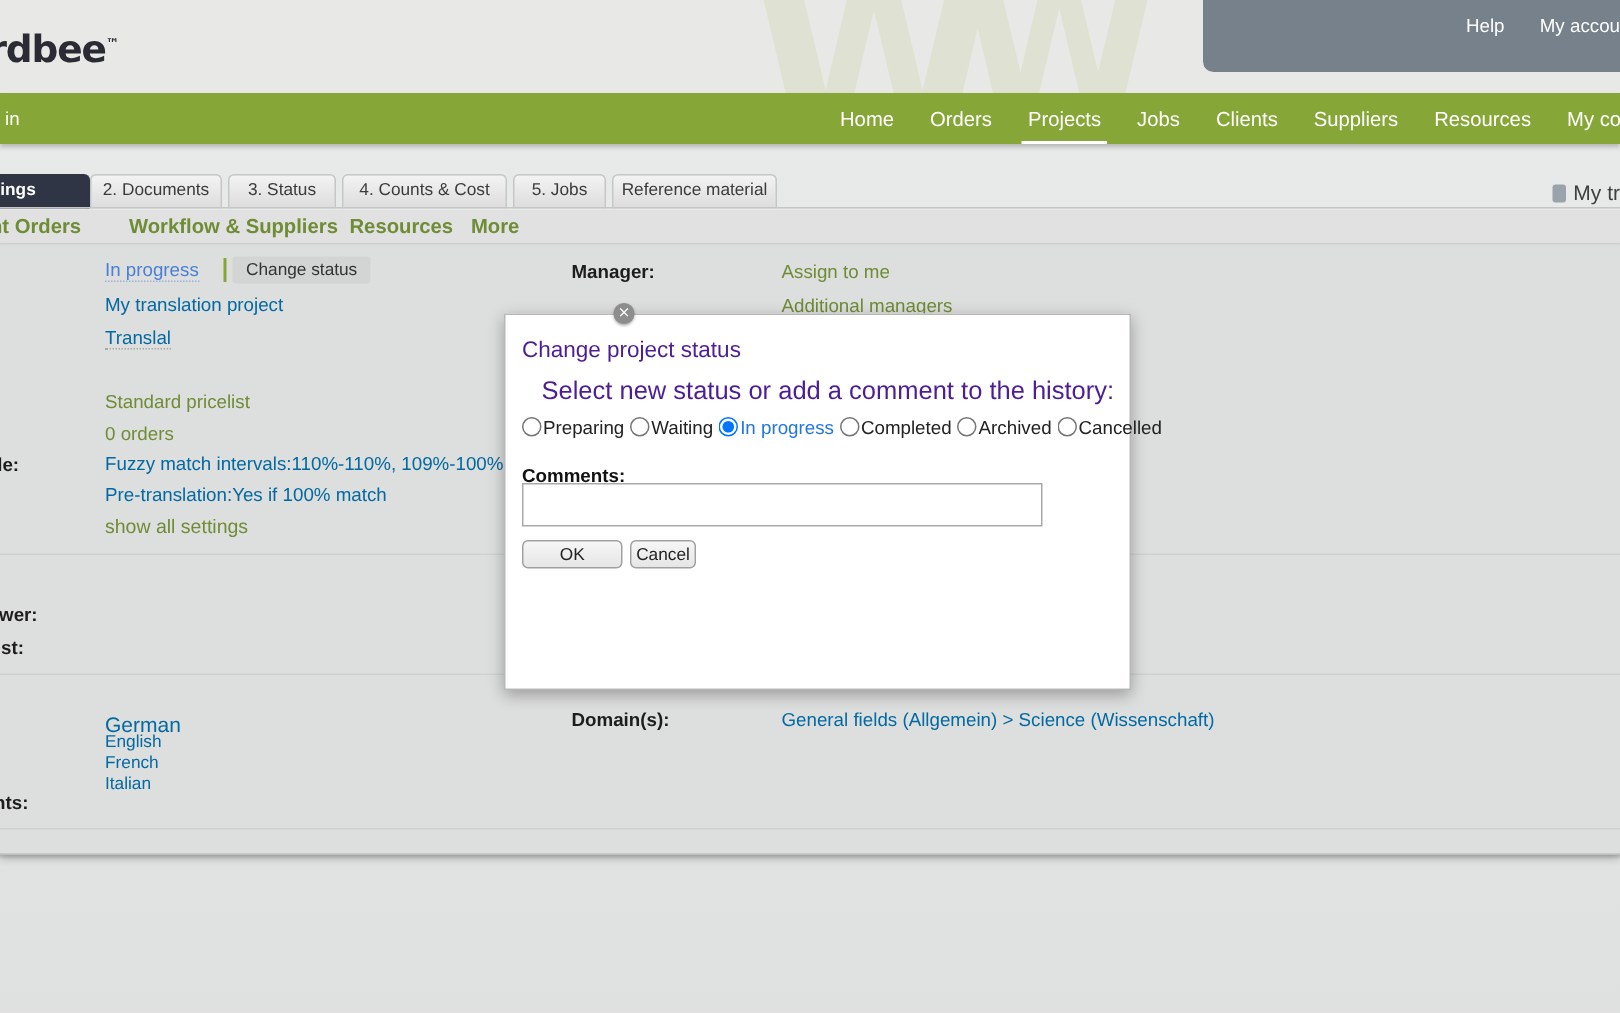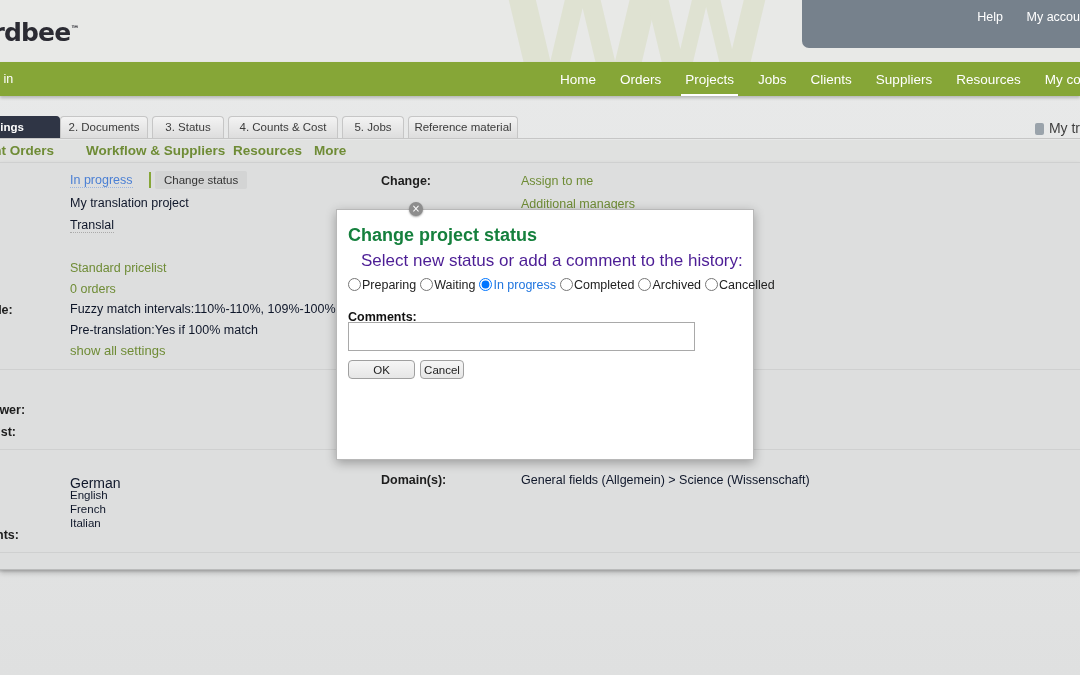--- a/index.html
+++ b/index.html
@@ -185,21 +185,21 @@
   .lbl {
     position: absolute;
     font-size: 12.5px;
     font-weight: bold;
     color: #1d1d1d;
     white-space: nowrap;
   }
   .val {
     position: absolute;
     font-size: 12.5px;
-    color: #0f172a;
+    color: #0369a1;
     white-space: nowrap;
   }
   .glink {
     position: absolute;
     font-size: 12.5px;
     color: #6f8c36;
     cursor: pointer;
     white-space: nowrap;
   }
   .bluelink {
@@ -252,23 +252,23 @@
     text-align: center;
     cursor: pointer;
     font-family: "DejaVu Sans", sans-serif;
     box-shadow: 0 1px 2px rgba(0,0,0,0.35);
     z-index: 5;
   }
   .modal h2 {
     margin: 0;
     position: absolute;
     left: 11px; top: 15px;
-    font-size: 18px;
-    font-weight: bold;
-    color: #15803d;
+    font-size: 15px;
+    font-weight: normal;
+    color: #4c1d95;
   }
   .modal .subtitle {
     position: absolute;
     left: 24px; top: 41px;
     font-size: 17px;
     color: #4c1d95;
   }
   .radios {
     position: absolute;
     left: 9px; top: 68px;
@@ -382,21 +382,21 @@
 
     <div class="glink" style="left:70px; top:99px;">Standard pricelist</div>
 
     <div class="glink" style="left:70px; top:120px;">0 orders</div>
 
     <div class="lbl" style="left:-22px; top:141px;">rofile:</div>
     <div class="val" style="left:70px; top:140px;">Fuzzy match intervals:110%-110%, 109%-100%, 99%-9</div>
     <div class="val" style="left:70px; top:161px;text-align:center;">Pre-translation:Yes if 100% match</div>
     <div class="glink" style="left:70px; top:181px; font-size:13px;">show all settings</div>
 
-    <div class="lbl" style="left:381px; top:12px;">Change:</div>
+    <div class="lbl" style="left:381px; top:12px;">Manager:</div>
     <div class="glink" style="left:521px; top:12px;">Assign to me</div>
     <div class="glink" style="left:521px; top:35px;">Additional managers</div>
 
     <div class="rowline" style="top:207px;"></div>
 
     <div class="lbl" style="left:-18px; top:241px;">viewer:</div>
     <div class="lbl" style="left:-18px; top:263px;">guist:</div>
 
     <div class="rowline" style="top:287px;"></div>
 

